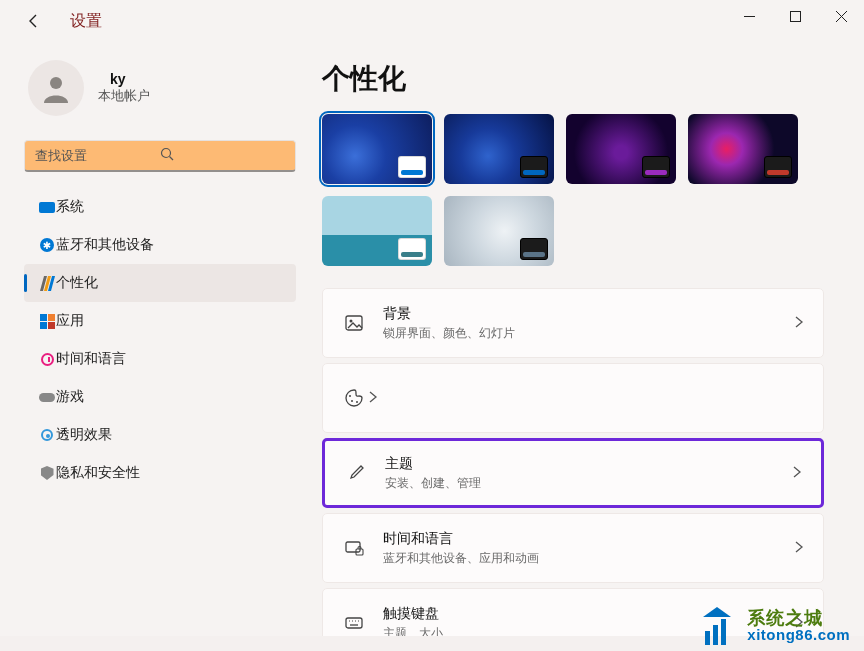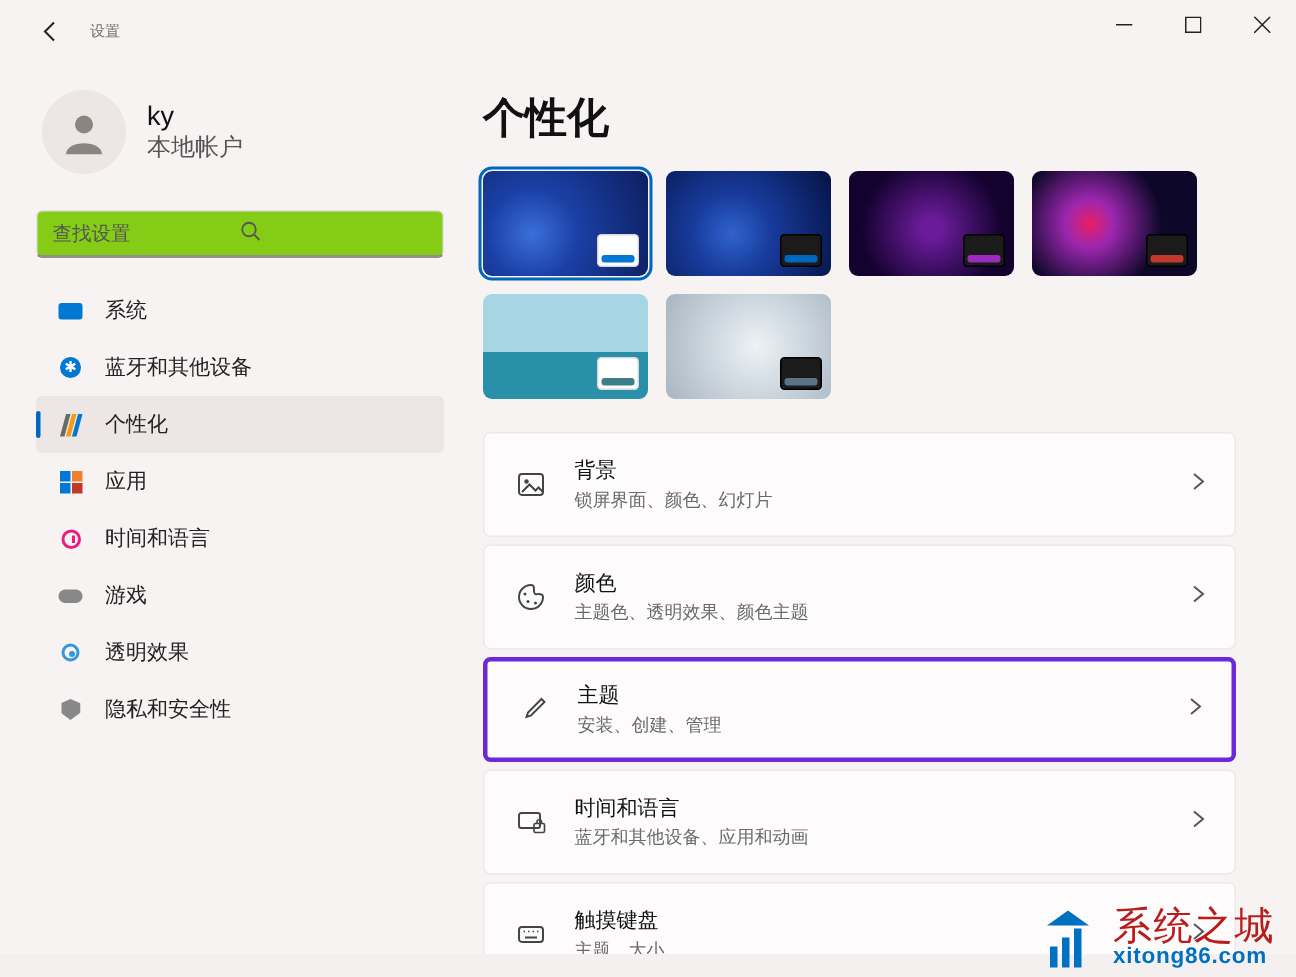--- a/index.html
+++ b/index.html
@@ -1,34 +1,34 @@
 <!DOCTYPE html>
 <html><head>
 <meta charset="utf-8">
 <style>
 * { margin:0; padding:0; box-sizing:border-box; font-family:"Segoe UI","Microsoft YaHei",sans-serif; }
 body { background:#f4f0ef; width:864px; height:651px; overflow:hidden; position:relative; }
 .app { width:864px; height:636px; background:#f6f3f2; position:relative; display:flex; flex-direction:column; }
 
 .titlebar { height:42px; display:flex; align-items:center; padding-left:24px; }
 .tb-back { width:20px; height:20px; display:flex; align-items:center; justify-content:center; color:#222; }
-.tb-title { margin-left:16px; font-size:10px; color:#737373; }
+.tb-title { margin-left:26px; font-size:16px; color:#7f1d1d; }
 .win-controls { position:absolute; right:0; top:0; display:flex; }
 .wc { width:46px; height:32px; display:flex; align-items:center; justify-content:center; color:#222; }
 
 .body { flex:1; display:flex; overflow:hidden; }
 .sidebar { width:310px; padding:12px 8px 0 24px; display:flex; flex-direction:column; }
 .user-row { display:flex; align-items:center; gap:14px; padding:6px 4px 14px 4px; }
 .avatar { width:56px; height:56px; border-radius:50%; background:#ece6e4; display:flex; align-items:center; justify-content:center; }
-.user-name { font-size:18px; font-weight:400; color:#111; }
-.user-sub { font-size:16px; color:#555; }
-.search { margin:10px 6px 16px 0; height:32px; background:#84cc16; border:1px solid #e6e1df; border-bottom:2px solid #938f8d; border-radius:4px; display:flex; align-items:center; padding:0 10px; }
+.user-name { font-size:14px; font-weight:700; color:#111;margin-left:12px; }
+.user-sub { font-size:13px; color:#555; }
+.search { margin:10px 6px 16px 0; height:32px; background:#fdba74; border:1px solid #e6e1df; border-bottom:2px solid #938f8d; border-radius:4px; display:flex; align-items:center; padding:0 10px; }
 .search span { flex:1; font-size:13px; color:#555; }
 .search .sicon { color:#555; }
-.nav-item { height:38px; display:flex; align-items:center; gap:14px; padding-left:14px; border-radius:4px; font-size:14px; color:#222; position:relative; cursor:default; margin-right:6px; }
+.nav-item { height:38px; display:flex; align-items:center; padding-left:14px; border-radius:4px; font-size:14px; color:#222; position:relative; cursor:default; margin-right:6px; }
 .nav-item.active { background:#ece6e4; }
 .nav-item.active::before { content:""; position:absolute; left:0; top:10px; bottom:10px; width:3px; background:#0067c0; border-radius:2px; }
 .ni-icon { width:18px; height:18px; display:flex; align-items:center; justify-content:center; }
 .ic-system{width:16px;height:11px;background:#0078d4;border-radius:2px;}
 .ic-bt{width:14px;height:14px;background:#0078d4;border-radius:50%;display:flex;align-items:center;justify-content:center;color:#fff;font-size:10px;}
 .ic-net{width:0;height:0;border-left:8px solid transparent;border-right:8px solid transparent;border-top:10px solid #0091ea;}
 .ic-pers{display:flex;gap:1px;}
 .ic-pers i{width:3px;height:15px;transform:skewX(-15deg);}
 .ic-pers i:nth-child(1){background:#6b6967;} .ic-pers i:nth-child(2){background:#f39c12;} .ic-pers i:nth-child(3){background:#0078d4;}
 .ic-apps{display:grid;grid-template-columns:7px 7px;grid-template-rows:7px 7px;gap:1px;}
@@ -63,21 +63,21 @@
 .s-sub { font-size:12px; color:#6a6a6a; margin-top:2px; }
 .chev { color:#555; }
 
 .watermark { position:absolute; right:14px; bottom:6px; display:flex; align-items:center; gap:10px; }
 .wm-logo { width:40px; height:40px; position:relative; }
 .wm-logo .roof{position:absolute;top:2px;left:6px;width:0;height:0;border-left:14px solid transparent;border-right:14px solid transparent;border-bottom:10px solid #0070c0;}
 .wm-logo .bars{position:absolute;top:14px;left:8px;display:flex;gap:3px;align-items:flex-end;}
 .wm-logo .bars i{width:5px;background:#0070c0;}
 .wm-logo .bars i:nth-child(1){height:14px;} .wm-logo .bars i:nth-child(2){height:20px;} .wm-logo .bars i:nth-child(3){height:26px;}
 .wm-text { display:flex; flex-direction:column; line-height:1; }
-.wm-big { font-size:26px; font-weight:400; color:#b91c1c; letter-spacing:1px; }
+.wm-big { font-size:18px; font-weight:700; color:#4d7c0f; letter-spacing:1px; }
 .wm-url { font-size:15px; font-weight:700; color:#0070c0; letter-spacing:0.5px; }
 </style>
 </head>
 <body>
 
 <div class="app">
   <div class="titlebar">
     <div class="tb-back">
       <svg width="16" height="16" viewBox="0 0 16 16">
           <path d="M10 2 L4 8 L10 14" stroke="currentColor" stroke-width="1.4" fill="none"></path>
@@ -240,24 +240,20 @@
 
       <div class="setting">
         <div class="s-icon">
             <svg width="20" height="20" viewBox="0 0 20 20">
               <path d="M10 2 A8 8 0 1 0 18 10 c0-2-2-2-3-2s-3 1-3-2 0-4-2-4z" stroke="currentColor" fill="none" stroke-width="1.3"></path>
               <circle cx="6" cy="8" r="1" fill="currentColor"></circle>
               <circle cx="8" cy="13" r="1" fill="currentColor"></circle>
               <circle cx="13" cy="14" r="1" fill="currentColor"></circle>
             </svg>
           </div>
-        <div class="s-text">
-            <div class="s-title">颜色</div>
-            <div class="s-sub">主题色、透明效果、颜色主题</div>
-          </div>
         <div class="chev"><svg width="12" height="12">
               <path d="M3 1 L9 6 L3 11" stroke="currentColor" fill="none" stroke-width="1.3"></path>
             </svg></div>
       </div>
 
       <div class="setting highlight">
         <div class="s-icon">
             <svg width="20" height="20" viewBox="0 0 20 20">
               <path d="M15 3 L17 5 L8 14 L5 15 L6 12 Z" stroke="currentColor" fill="none" stroke-width="1.3"></path>
             </svg>

